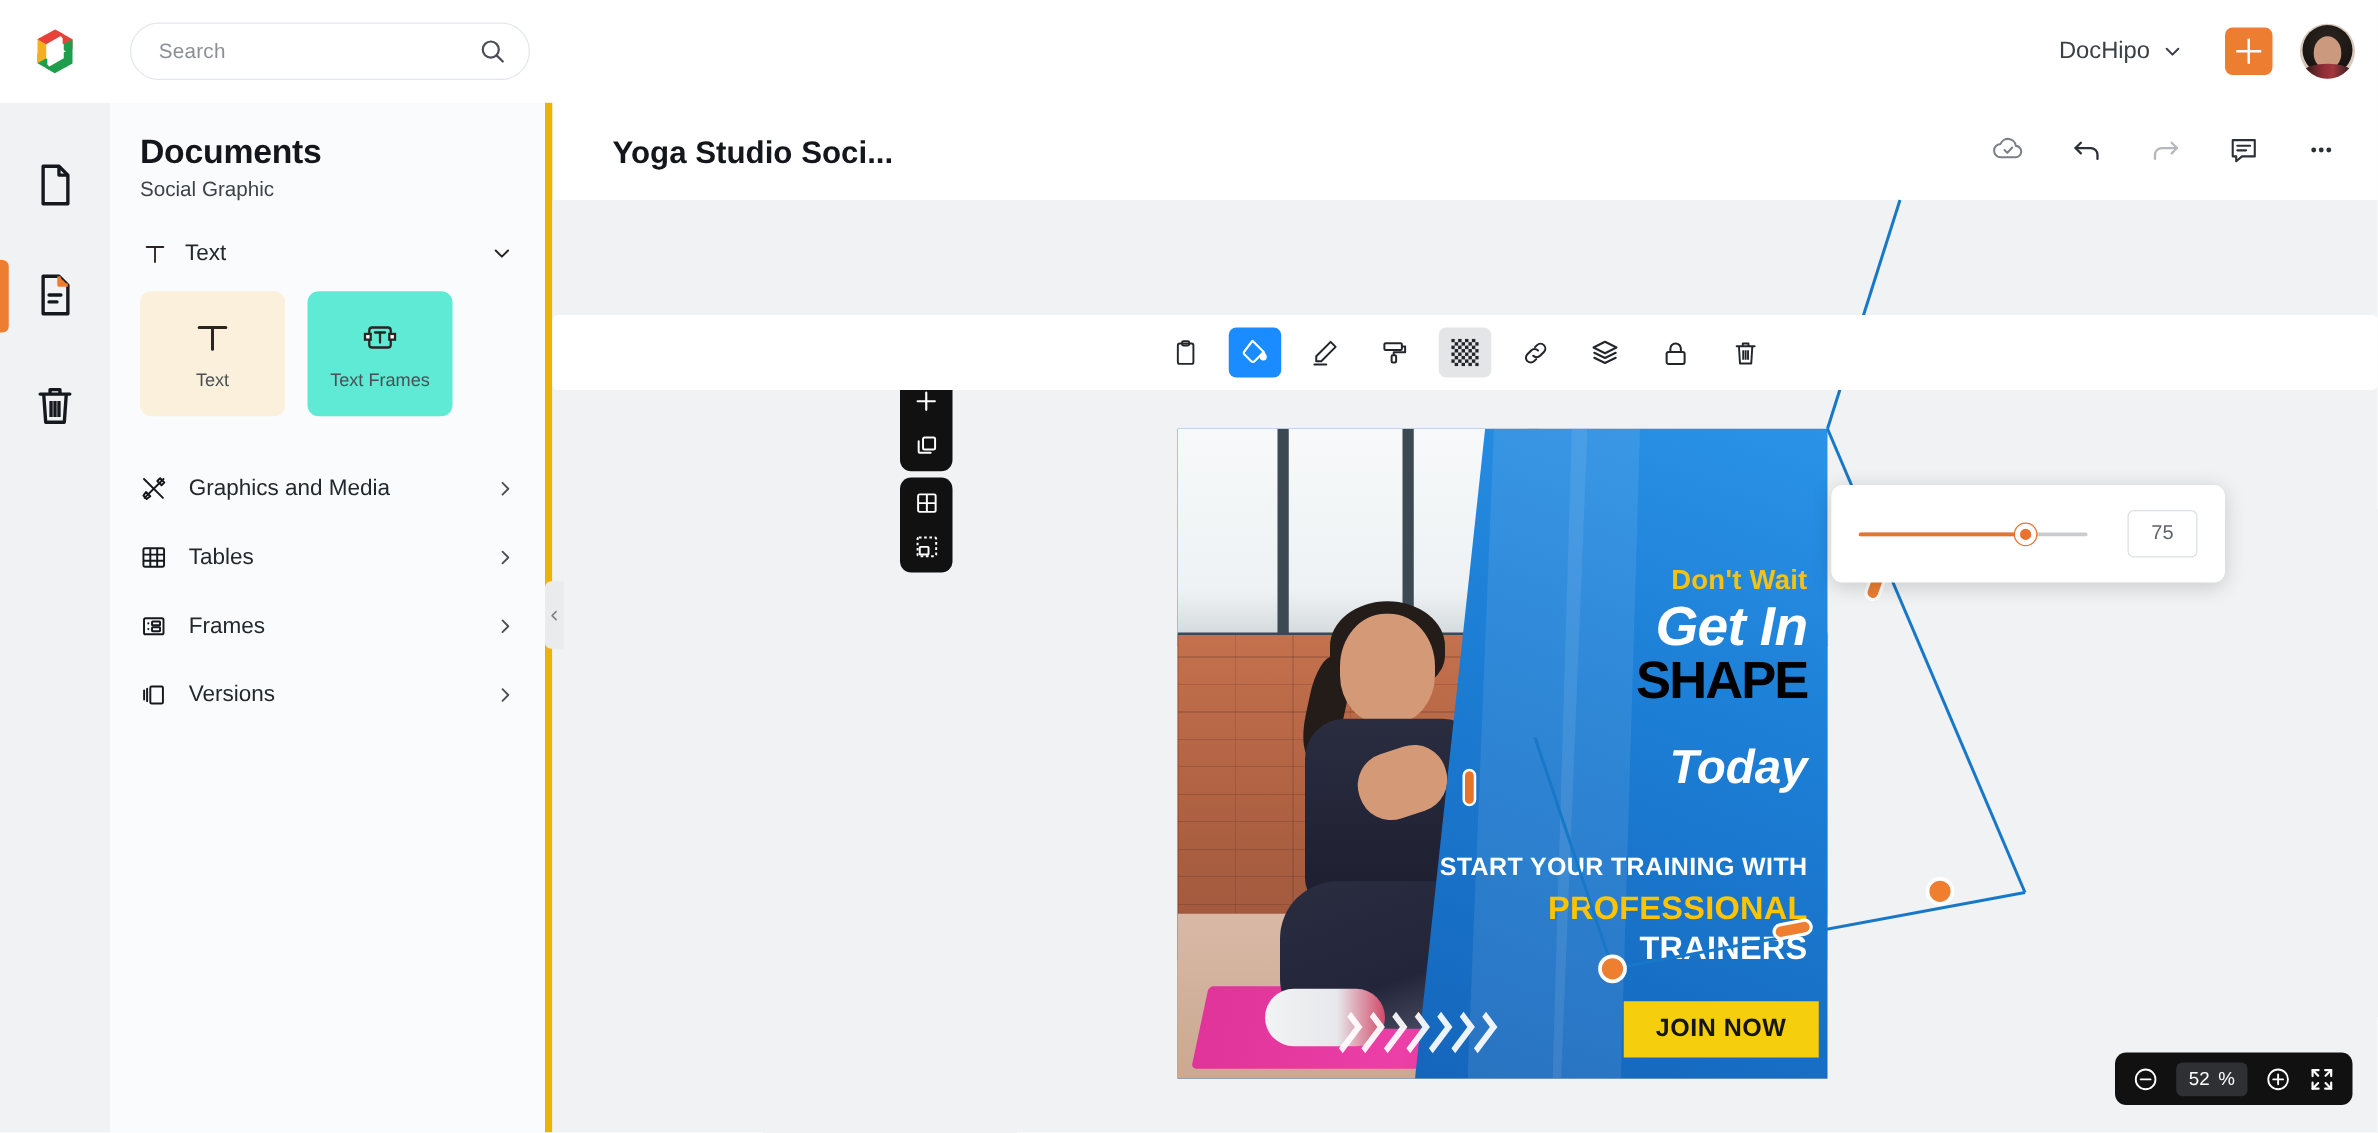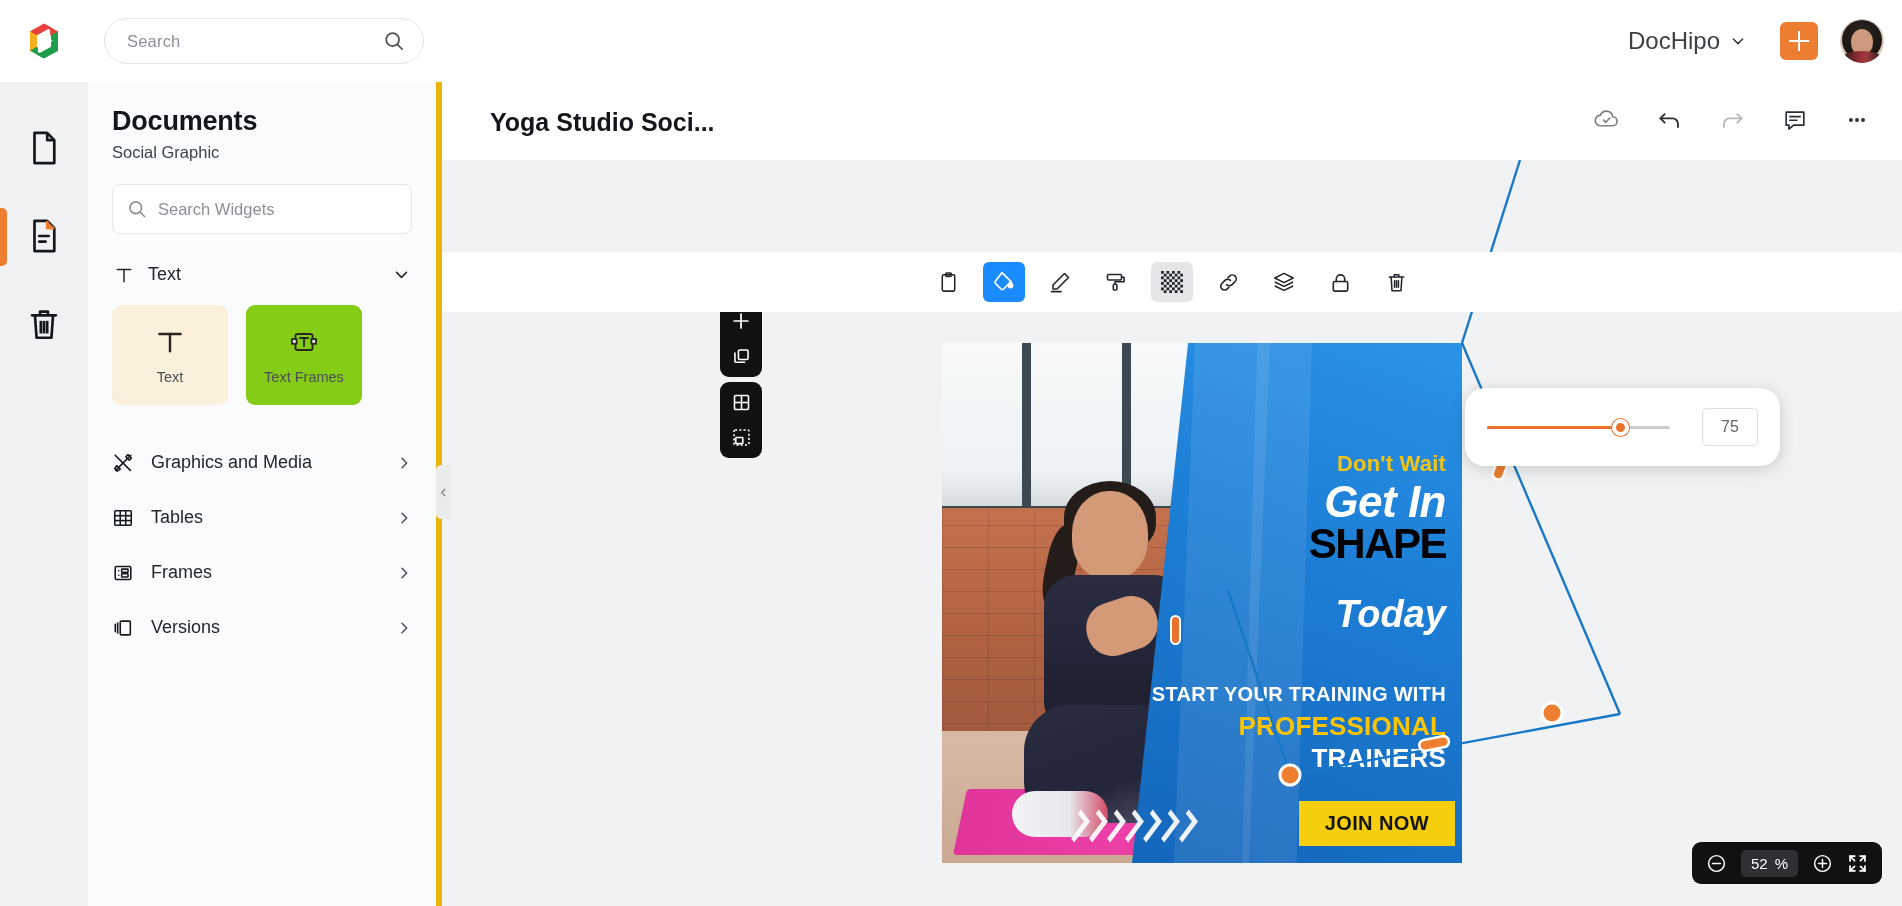--- a/index.html
+++ b/index.html
@@ -27,21 +27,21 @@
   }
   .search-box .ph {
     flex: 1; font-size: 16.5px; color: #8b9097; letter-spacing: .2px;
   }
   .search-box svg { width: 22px; height: 22px; flex: none; }
 
   .header-right {
     margin-left: auto; display: flex; align-items: center; gap: 0; padding-right: 18px;
   }
   .brand-menu {
-    display: flex; align-items: center; gap: 10px; font-size: 24px;
+    display: flex; align-items: center; gap: 10px; font-size: 19px;
     color: #3b4045; padding: 8px 12px; cursor: pointer;
   }
   .plus-btn {
     width: 38px; height: 38px; background: #ED7D31; border-radius: 6px;
     display: flex; align-items: center; justify-content: center;
     margin-left: 22px; cursor: pointer;
   }
   .plus-btn::before, .plus-btn::after {
     content: ""; position: absolute; background: #fff; border-radius: 1px;
   }
@@ -106,21 +106,21 @@
   .section-head .lbl { font-size: 18px; color: #23282d; }
   .section-head .chev { margin-left: auto; }
 
   .cards { display: flex; gap: 18px; margin-top: 16px; }
   .card {
     width: 116px; height: 100px; border-radius: 9px; display: flex;
     flex-direction: column; align-items: center; justify-content: center; gap: 11px;
     cursor: pointer;
   }
   .card.cream { background: #FBF0DC; }
-  .card.blue  { background: #84cc16; }
+  .card.blue  { background: #5eead4; }
   .card .cap { font-size: 14.5px; color: #4a4f55; }
 
   .menu { margin-top: 30px; }
   .menu-item {
     display: flex; align-items: center; gap: 17px; height: 55px; cursor: pointer;
   }
   .menu-item .lbl { font-size: 18px; color: #23282d; }
   .menu-item .arrow { margin-left: auto; }
   .menu-item svg.mi { width: 22px; height: 22px; flex: none; }
 
@@ -158,21 +158,21 @@
   .tb-btn {
     width: 42px; height: 40px; border-radius: 6px; display: flex;
     align-items: center; justify-content: center; cursor: pointer;
   }
   .tb-btn.on-blue { background: #1A8CFF; }
   .tb-btn.on-grey { background: #e4e5e7; }
 
   
   .opacity-pop {
     position: absolute; left: 1023px; top: 228px; width: 315px; height: 78px;
-    background: #fff; border-radius: 20px; box-shadow: 0 3px 16px rgba(0,0,0,.17);
+    background: #fff; border-radius: 9px; box-shadow: 0 3px 16px rgba(0,0,0,.17);
     display: flex; align-items: center; padding: 0 22px; gap: 32px; z-index: 55;
   }
   .slider { position: relative; flex: 1; height: 20px; display:flex; align-items:center; }
   .slider .track { position: absolute; left: 0; right: 0; height: 3px; background: #c9cbcd; border-radius: 2px;}
   .slider .fill { position: absolute; left: 0; width: 71%; height: 3px; background: #E8722E; border-radius: 2px;}
   .slider .thumb {
     position: absolute; left: 68.5%; width: 17px; height: 17px; border-radius: 50%;
     background: #E8722E; border: 4.5px solid #fff; box-shadow: 0 0 0 1px #E8722E;
     cursor: pointer;
   }
@@ -369,27 +369,20 @@
           <line x1="12" y1="10" x2="12" y2="18"></line>
           <line x1="14" y1="10" x2="14" y2="18"></line>
       </svg>
     </div>
   </div>
 
   <div class="panel">
     <h1>Documents</h1>
     <div class="sub">Social Graphic</div>
 
-    <div class="widget-search">
-      <svg viewBox="0 0 24 24" fill="none" stroke="#8b9097" stroke-width="2">
-        <circle cx="10.5" cy="10.5" r="7"></circle>
-          <line x1="15.6" y1="15.6" x2="21" y2="21" stroke-linecap="round"></line>
-      </svg>
-      <div class="ph">Search Widgets</div>
-    </div>
 
     <div class="section-head">
       <svg width="20" height="20" viewBox="0 0 24 24" fill="none" stroke="#2a2520" stroke-width="1.8">
         <line x1="4" y1="5.5" x2="20" y2="5.5" stroke-linecap="round"></line>
         <line x1="12" y1="5.5" x2="12" y2="20" stroke-linecap="round"></line>
       </svg>
       <span class="lbl">Text</span>
       <svg class="chev" width="17" height="17" viewBox="0 0 24 24" fill="none" stroke="#2a2520" stroke-width="2.2">
         <polyline points="5,9 12,16 19,9" stroke-linecap="round" stroke-linejoin="round"></polyline>
       </svg>

